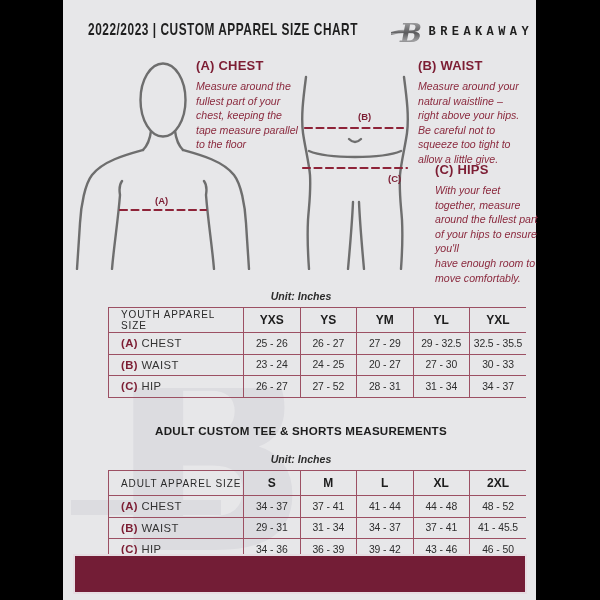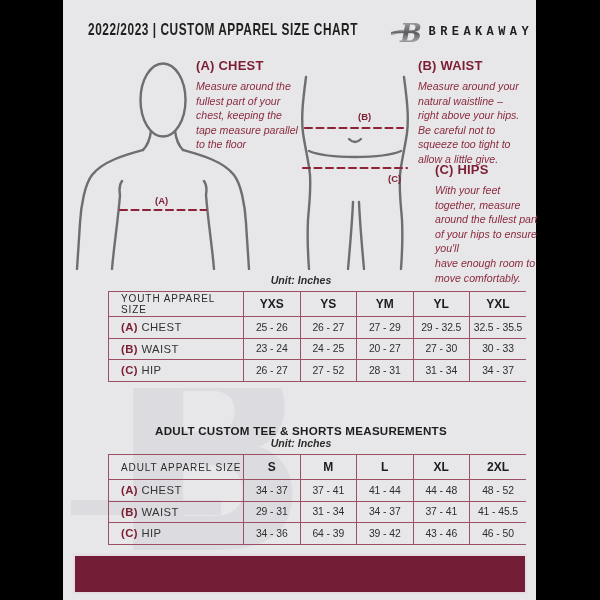--- a/index.html
+++ b/index.html
@@ -35,21 +35,21 @@
            color:#8b2a3e;white-space:pre-line;}
   .guide-chest{left:133px;top:58px;width:150px;}
   .guide-waist{left:355px;top:58px;width:122px;}
   .guide-hips{left:372px;top:162px;width:124px;}
 
   
   .table-block{position:absolute;left:29px;width:418px;z-index:1;}
   .table-block h2{margin:0;text-align:center;font-size:11.6px;font-weight:bold;
                   color:#1d1d1d;letter-spacing:.25px;}
   .table-block .unit{text-align:center;font-size:10.6px;font-style:italic;font-weight:600;
-                     color:#2c2c2c;margin-top:0;}
+                     color:#2c2c2c;margin-top:16px;}
   .tb-youth{top:274px;} .tb-adult{top:424px;}
   table{border-collapse:collapse;table-layout:fixed;width:418px;margin-top:5px;background:transparent;margin-left:16px;}
   col.c0{width:135px;}
   th,td{border-top:1.5px solid var(--table-border,#9c5063);
         border-bottom:1.5px solid var(--table-border,#9c5063);
         border-left:1.5px solid var(--table-border,#9c5063);
         border-right:none;padding:0;}
   thead tr{height:25px;} tbody tr{height:21.5px;}
   th.label-col{font-size:10px;font-weight:normal;letter-spacing:.9px;color:#2a2a2a;
                text-align:left;padding-left:12px;}
@@ -228,21 +228,21 @@
               <td class="row-label"><span class="pfx">(B)</span> WAIST</td>
               <td class="val">29 - 31</td>
               <td class="val">31 - 34</td>
               <td class="val">34 - 37</td>
               <td class="val">37 - 41</td>
               <td class="val">41 - 45.5</td>
             </tr>
             <tr>
               <td class="row-label"><span class="pfx">(C)</span> HIP</td>
               <td class="val">34 - 36</td>
-              <td class="val">64 - 39</td>
+              <td class="val">36 - 39</td>
               <td class="val">39 - 42</td>
               <td class="val">43 - 46</td>
               <td class="val">46 - 50</td>
             </tr>
           </tbody>
         </table>
     </section>
 
     <div class="footer-bar"></div>
   </div>

